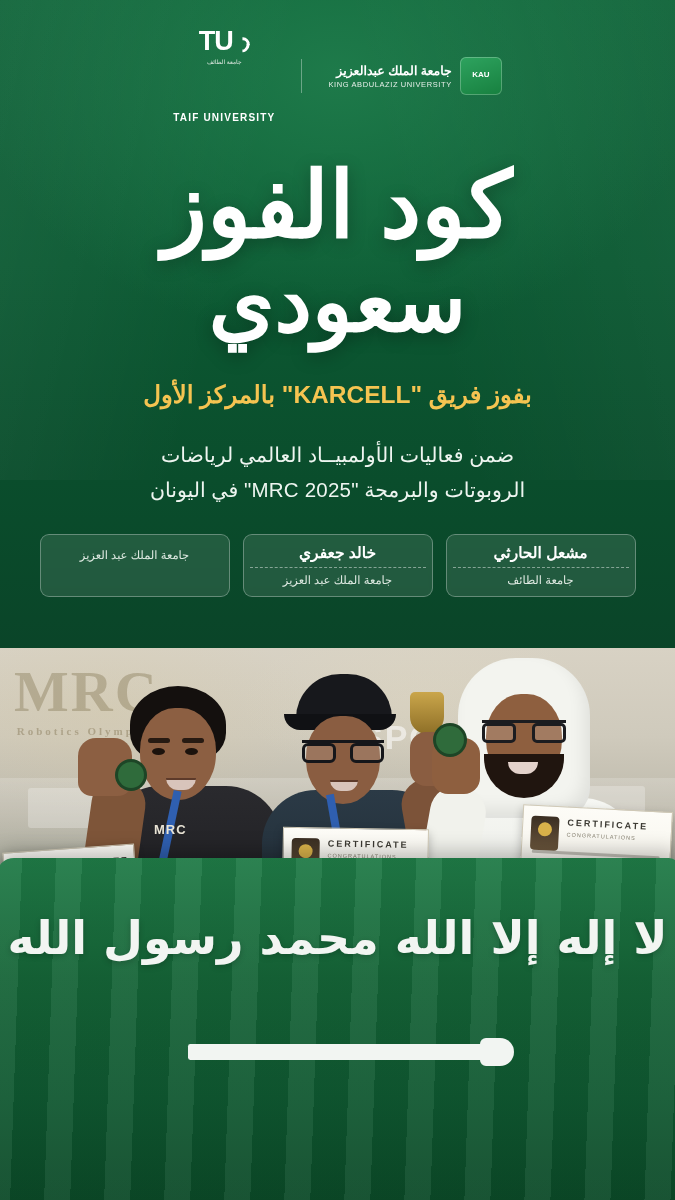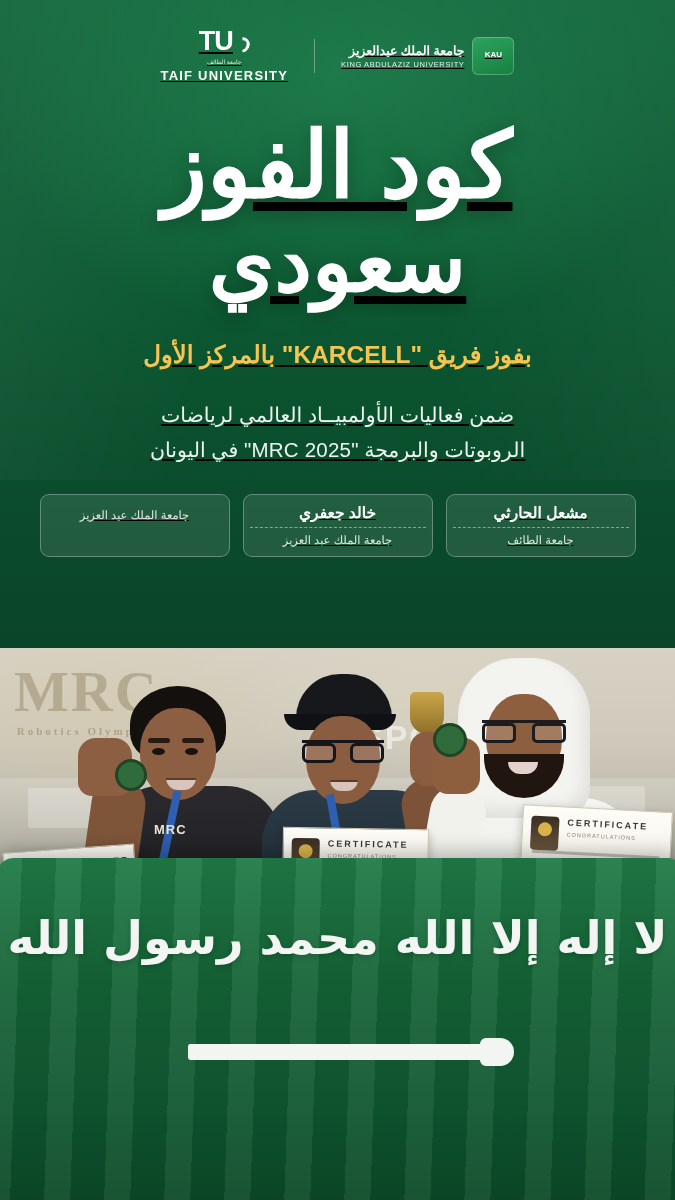--- a/index.html
+++ b/index.html
@@ -9,21 +9,20 @@
     font-family: "Liberation Sans", sans-serif;
     overflow: hidden;
   }
   .poster {
     position: relative;
     width: 675px; height: 1200px;
     background:
       radial-gradient(ellipse 520px 380px at 50% 6%, #1e7a4a 0%, rgba(30,122,74,0) 70%),
       linear-gradient(180deg, #0e6338 0%, #0c5a33 22%, #0a4d2c 40%, #0a4428 55%, #093c24 66%, #07351f 74%, #062e1b 82%, #052618 100%);
     overflow: hidden;
-    text-decoration: underline;
   }
   
   .poster::before {
     content: "";
     position: absolute; inset: 0 0 auto 0; height: 480px;
     background:
       linear-gradient(105deg, rgba(255,255,255,0.055) 0%, rgba(255,255,255,0) 38%),
       linear-gradient(255deg, rgba(255,255,255,0.045) 0%, rgba(255,255,255,0) 42%);
     pointer-events: none;
   }
@@ -42,21 +41,21 @@
     display: flex; align-items: flex-end; gap: 2px;
     color: #ffffff; font-weight: bold; font-size: 27px; letter-spacing: -1px; line-height: 1;
   }
   .logo-tu-mark .arc {
     display: inline-block; width: 15px; height: 15px;
     border: 3px solid #ffffff; border-radius: 50% 50% 50% 50%/ 60% 60% 40% 40%;
     border-bottom-color: transparent; border-left-color: transparent;
     transform: rotate(45deg); margin-bottom: 3px;
   }
   .logo-tu-ar { color: #dfe9e2; font-size: 6px; letter-spacing: .5px; }
-  .logo-tu-en { color: #ffffff; font-size: 13px; font-weight: bold; letter-spacing: 1.2px; }
+  .logo-tu-en { color: #ffffff; font-size: 10px; font-weight: bold; letter-spacing: 1.2px; margin-top: 44px; }
   .logo-div { width: 1px; height: 34px; background: rgba(255,255,255,0.35); }
   .logo-kau { display: flex; align-items: center; gap: 8px; }
   .logo-kau-txt { display: flex; flex-direction: column; align-items: flex-end; gap: 2px; }
   .logo-kau-ar { color: #ffffff; font-size: 12.5px; font-weight: bold; }
   .logo-kau-en { color: #e6efe9; font-size: 7.5px; letter-spacing: .6px; }
   .logo-kau-badge {
     width: 42px; height: 38px; border-radius: 6px;
     background: linear-gradient(160deg,#2ea35f,#17803f);
     display: flex; align-items: center; justify-content: center;
     box-shadow: inset 0 0 0 1px rgba(255,255,255,.25);

